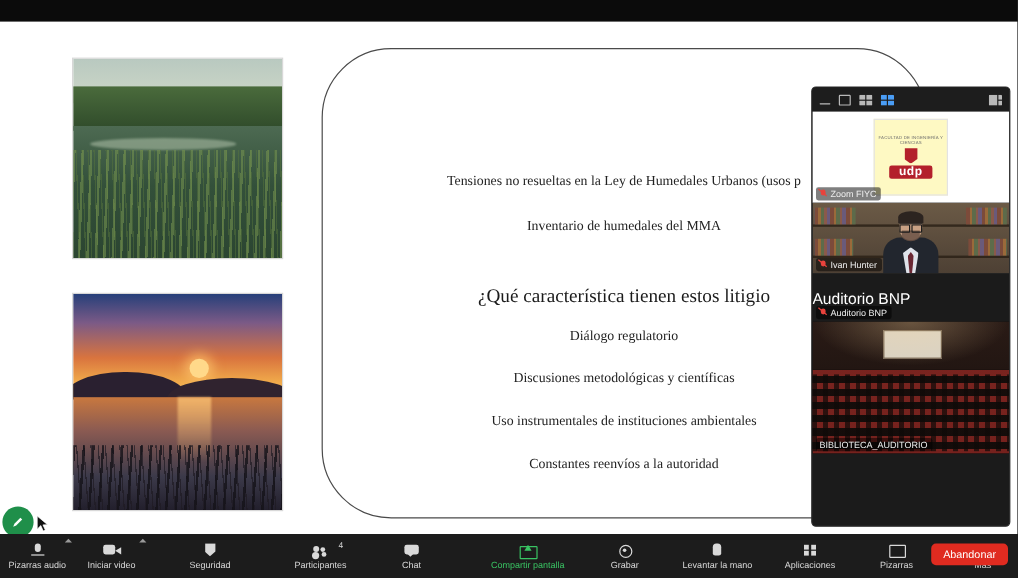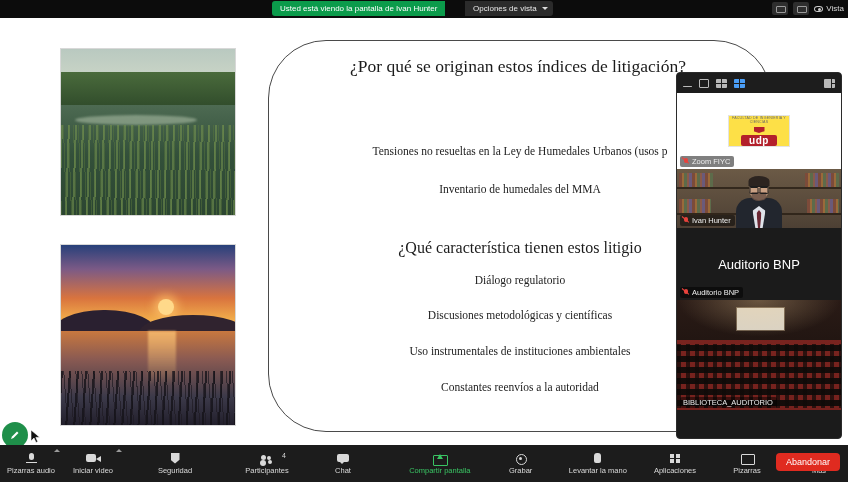--- a/index.html
+++ b/index.html
@@ -213,21 +213,21 @@
   }
   .mutemic::after {
     content: ""; position: absolute; left: -1px; top: -1px; width: 9px; height: 1px;
     background: #e8433d; transform: rotate(40deg); transform-origin: left center;
   }
 
   
   #tile-logo { height: 76px; background: #ffffff; }
   .logo-box {
     position: absolute; left: 50%; top: 50%; transform: translate(-50%,-50%);
-    width: 62px; height: 32px; background: #fde047; border: 1px solid #e3e3e3;
+    width: 62px; height: 64px; background: #fef9c3; border: 1px solid #e3e3e3;
     display: flex; flex-direction: column; align-items: center; justify-content: center; gap: 2px;
   }
   .logo-top { font-size: 3.6px; color: #6a6a6a; text-align: center; line-height: 1.25; letter-spacing: .2px;}
   .logo-shield { width: 11px; height: 13px; background: #b3202b;
     clip-path: polygon(0 0,100% 0,100% 70%,50% 100%,0 70%); }
   .logo-udp { background: #b3202b; color: #fff; font-size: 10px; font-weight: bold;
     padding: 0 8px; border-radius: 2px; letter-spacing: .5px; }
 
   
   #tile-cam { height: 59px; background: #20262b; }
@@ -257,22 +257,22 @@
   .cam-body { position:absolute; left:50%; bottom:0; transform: translateX(-50%);
     width: 46px; height: 30px; background: #22262e; border-radius: 14px 14px 0 0; }
   .cam-shirt { position:absolute; left:50%; bottom:0; transform: translateX(-50%);
     width: 13px; height: 22px; background: #dfe3ea;
     clip-path: polygon(50% 0, 100% 22%, 78% 100%, 22% 100%, 0 22%); }
   .cam-tie { position:absolute; left:50%; bottom:0; transform: translateX(-50%);
     width: 5px; height: 18px; background:#6a2733;
     clip-path: polygon(50% 0,100% 18%,70% 100%,30% 100%,0 18%); }
 
   
-  #tile-auditorium-title { height: 72px; background: #1b1b1b;
-    display: flex; align-items: center; justify-content: center; }
+  #tile-auditorium-title { height: 40px; background: #1b1b1b;
+    display: flex; align-items: center; justify-content: flex-start; }
   .aud-title { color: #fff; font-size: 13px; }
 
   
   #tile-auditorium { height: 110px; background: #120f10; }
   .aud-bg { position:absolute; inset:0; background: linear-gradient(180deg,#2a1b16,#140d0b); }
   .aud-screen { position:absolute; left: 36%; top: 6%; width: 30%; height: 22%;
     background: #d9d2c4; border: 1px solid #6b5b4a; }
   .aud-stage-light { position:absolute; left:0; top:0; width:100%; height:34%;
     background: radial-gradient(ellipse at 50% 0%, rgba(255,220,160,.30), rgba(0,0,0,0) 70%); }
   .aud-rows { position:absolute; left:0; top:36%; width:100%; height:64%;
@@ -350,35 +350,20 @@
   .ic.board::before { content:""; position:absolute; left:1px; top:1px; width:12px;height:9px;
     border:1.2px solid #d9d9d9; border-radius:1px;}
   .ic.more::before { content:""; position:absolute; left:2px; top:5px; width:3px;height:3px;
     background:#d9d9d9; border-radius:50%; box-shadow: 4px 0 0 #d9d9d9, 8px 0 0 #d9d9d9;}
 </style>
 </head>
 <body>
 
 <div id="root">
 
-  <div class="topbar">
-    <div class="share-pill">Usted está viendo la pantalla de Ivan Hunter</div>
-    <div class="view-opts">
-      <span>Opciones de vista</span>
-      <span class="caret"></span>
-    </div>
-    <div class="tr-controls">
-      <div class="tr-btn"></div>
-      <div class="tr-btn"></div>
-      <div class="tr-view">
-        <span class="eye"></span>
-        <span>Vista</span>
-      </div>
-    </div>
-  </div>
 
   <div class="stage">
 
     <div class="photo" id="photo-wetland">
       <div class="wet-sky"></div>
       <div class="wet-treeline"></div>
       <div class="wet-water"></div>
       <div class="wet-shine"></div>
       <div class="wet-reeds"></div>
     </div>
@@ -388,21 +373,20 @@
       <div class="sun-disc"></div>
       <div class="sun-hill"></div>
       <div class="sun-hill2"></div>
       <div class="sun-water"></div>
       <div class="sun-refl"></div>
       <div class="sun-reeds"></div>
     </div>
 
     <div class="slidecard"></div>
 
-    <div class="slide-h1">¿Por qué se originan estos índices de litigación?</div>
     <div class="slide-l1">Tensiones no resueltas en la Ley de Humedales Urbanos (usos p</div>
     <div class="slide-l2">Inventario de humedales del MMA</div>
     <div class="slide-h2">¿Qué característica tienen estos litigio</div>
     <div class="slide-b" id="slide-bullet-0">Diálogo regulatorio</div>
     <div class="slide-b" id="slide-bullet-1">Discusiones metodológicas y científicas</div>
     <div class="slide-b" id="slide-bullet-2">Uso instrumentales de instituciones ambientales</div>
     <div class="slide-b" id="slide-bullet-3">Constantes reenvíos a la autoridad</div>
 
     <div class="pencil-bubble">
       <svg width="12" height="12" viewBox="0 0 12 12">

